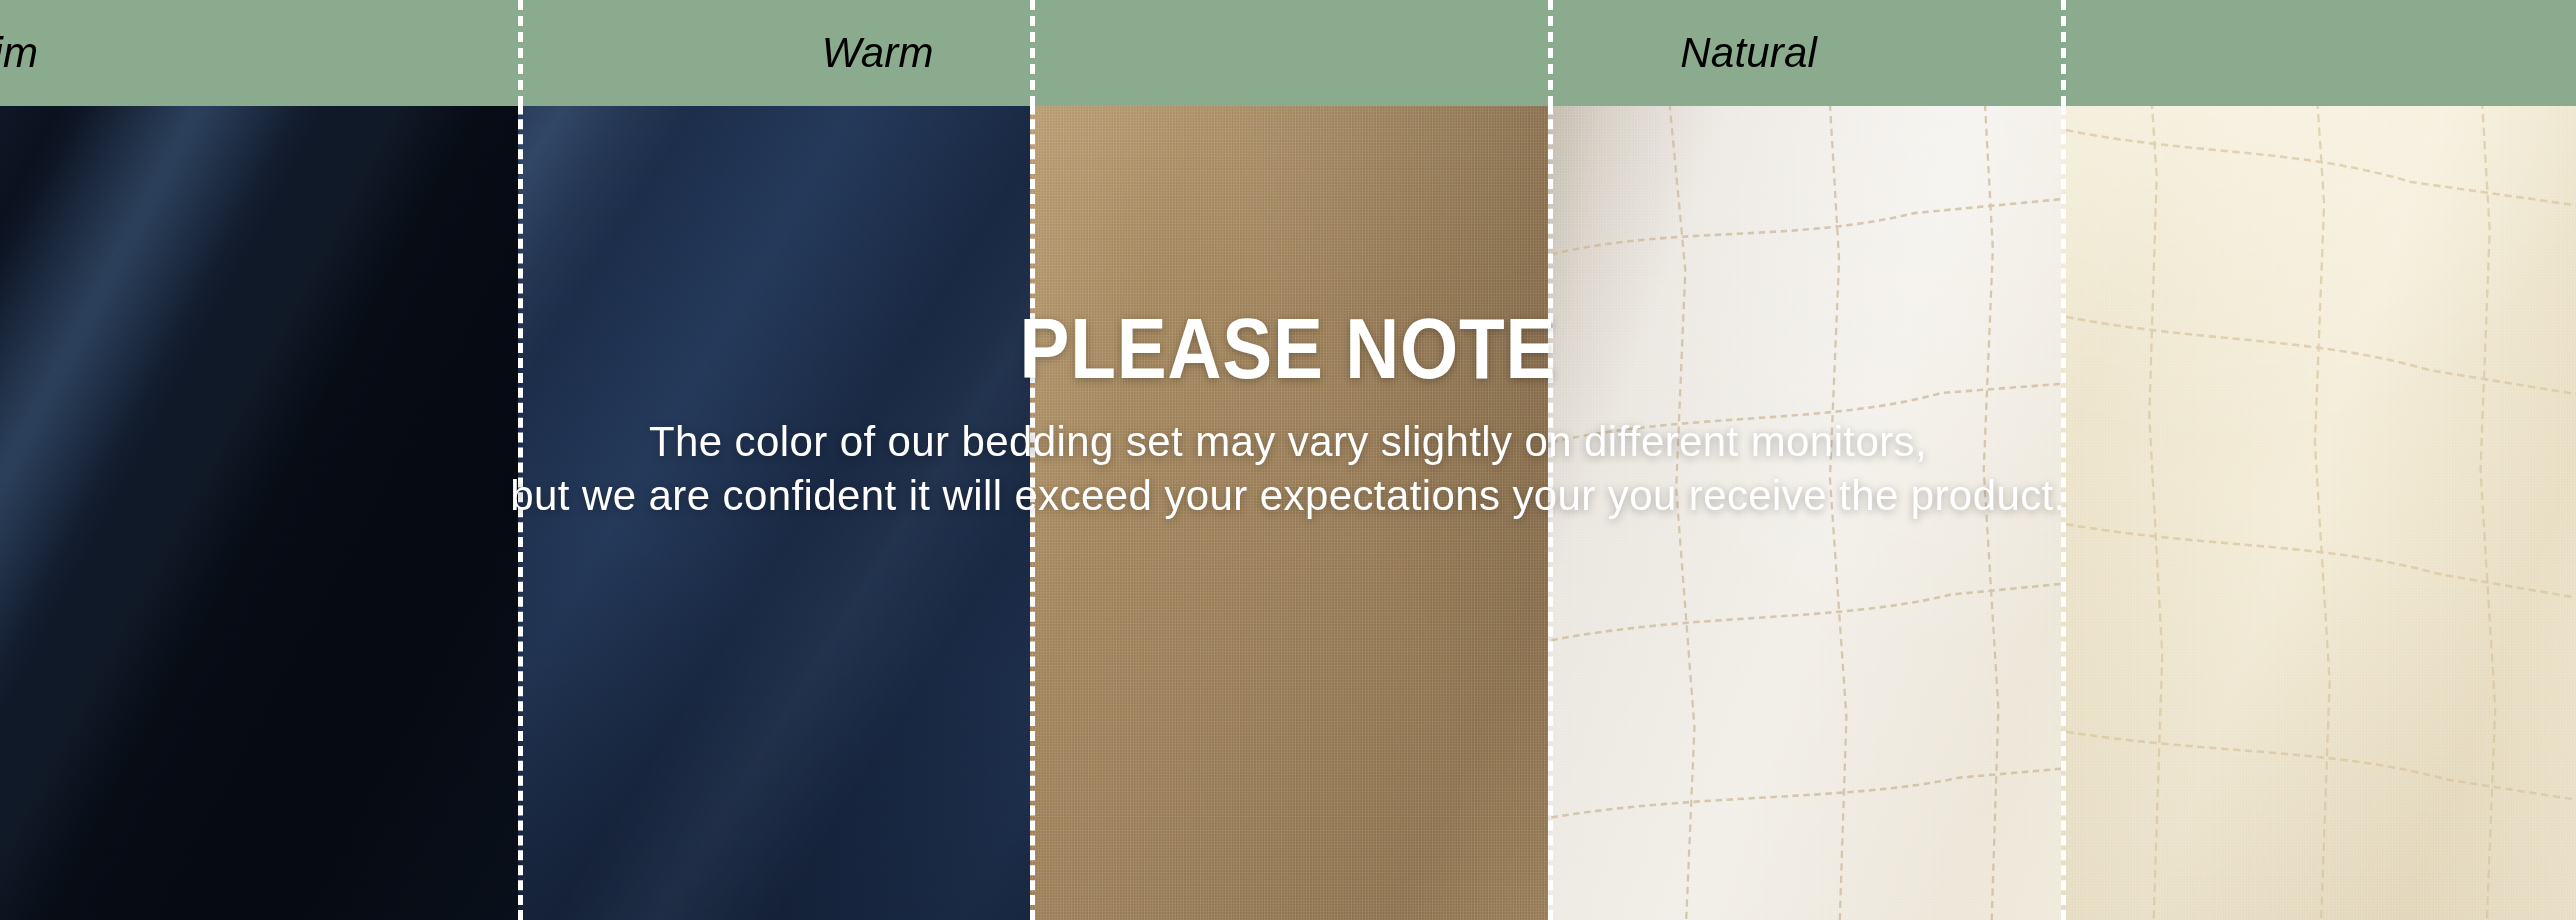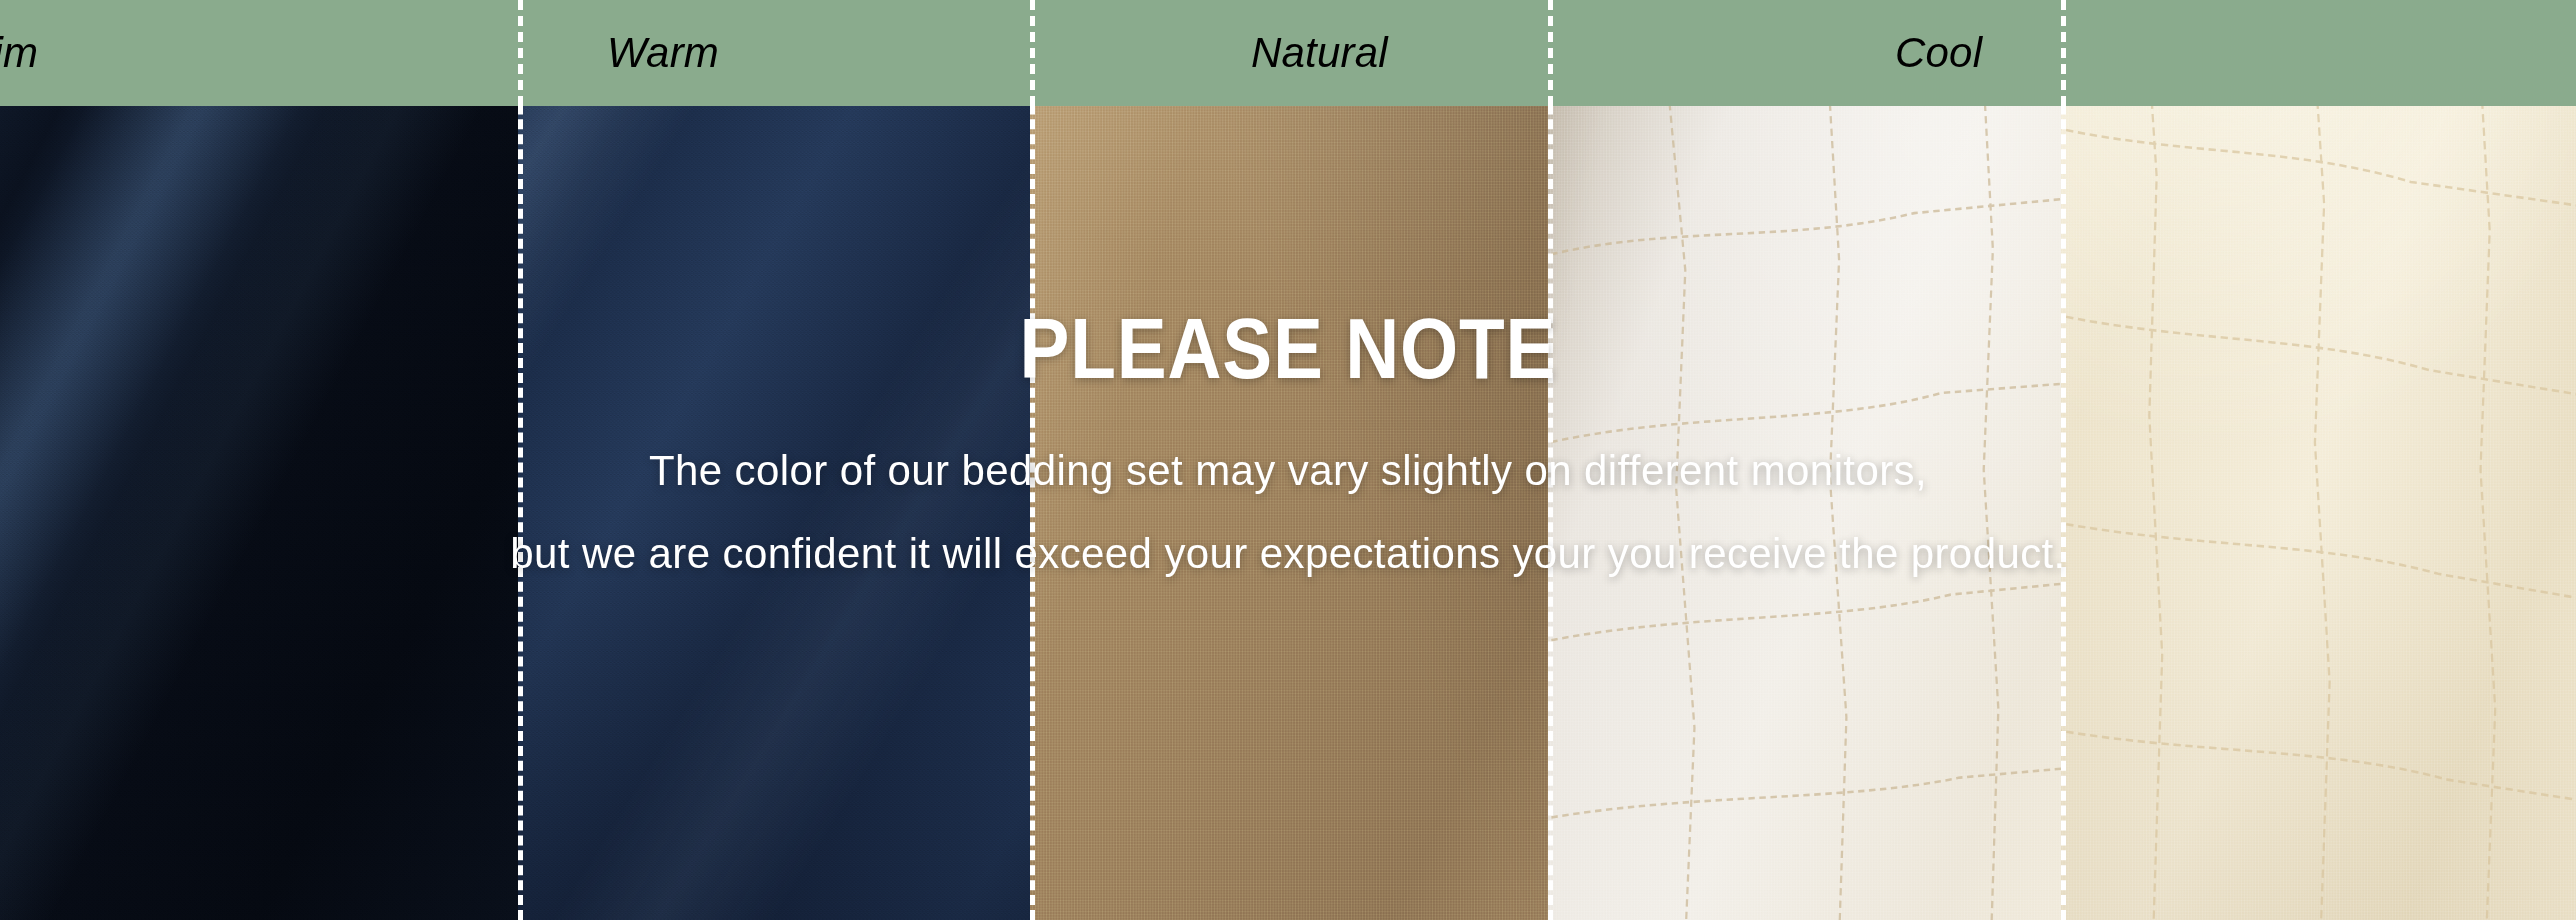--- a/index.html
+++ b/index.html
@@ -191,21 +191,20 @@
   #note{
     position:absolute;left:0;right:0;top:0;bottom:0;
     z-index:7;
     display:flex;
     flex-direction:column;
     align-items:center;
     justify-content:flex-start;
     padding-top:306px;
     pointer-events:none;
     text-align:center;
-    gap:29px;
   }
   #note-title{
     color:#fff;
     font-size:85px;
     font-weight:bold;
     letter-spacing:0.9px;
     line-height:1;
     transform:scaleX(.88);
     text-shadow:0 1.8px 9.2px rgba(0,0,0,.28);
     margin:0 0 24px 0;
@@ -304,23 +303,20 @@
 
     <div class="hcell">
       <span class="hlabel">Dim</span>
     </div>
     <div class="hcell">
       <span class="hlabel">Warm</span>
     </div>
     <div class="hcell">
       <span class="hlabel">Natural</span>
     </div>
-    <div class="hcell">
-      <span class="hlabel">Cool</span>
-    </div>
   </div>
 
   <div class="hdiv" style="left:20.1%"></div>
   <div class="hdiv" style="left:40.0%"></div>
   <div class="hdiv" style="left:60.1%"></div>
   <div class="hdiv" style="left:80.0%"></div>
 
   <div id="note">
     <div id="note-title">PLEASE NOTE</div>
     <div class="note-line">The color of our bedding set may vary slightly on different monitors,</div>

